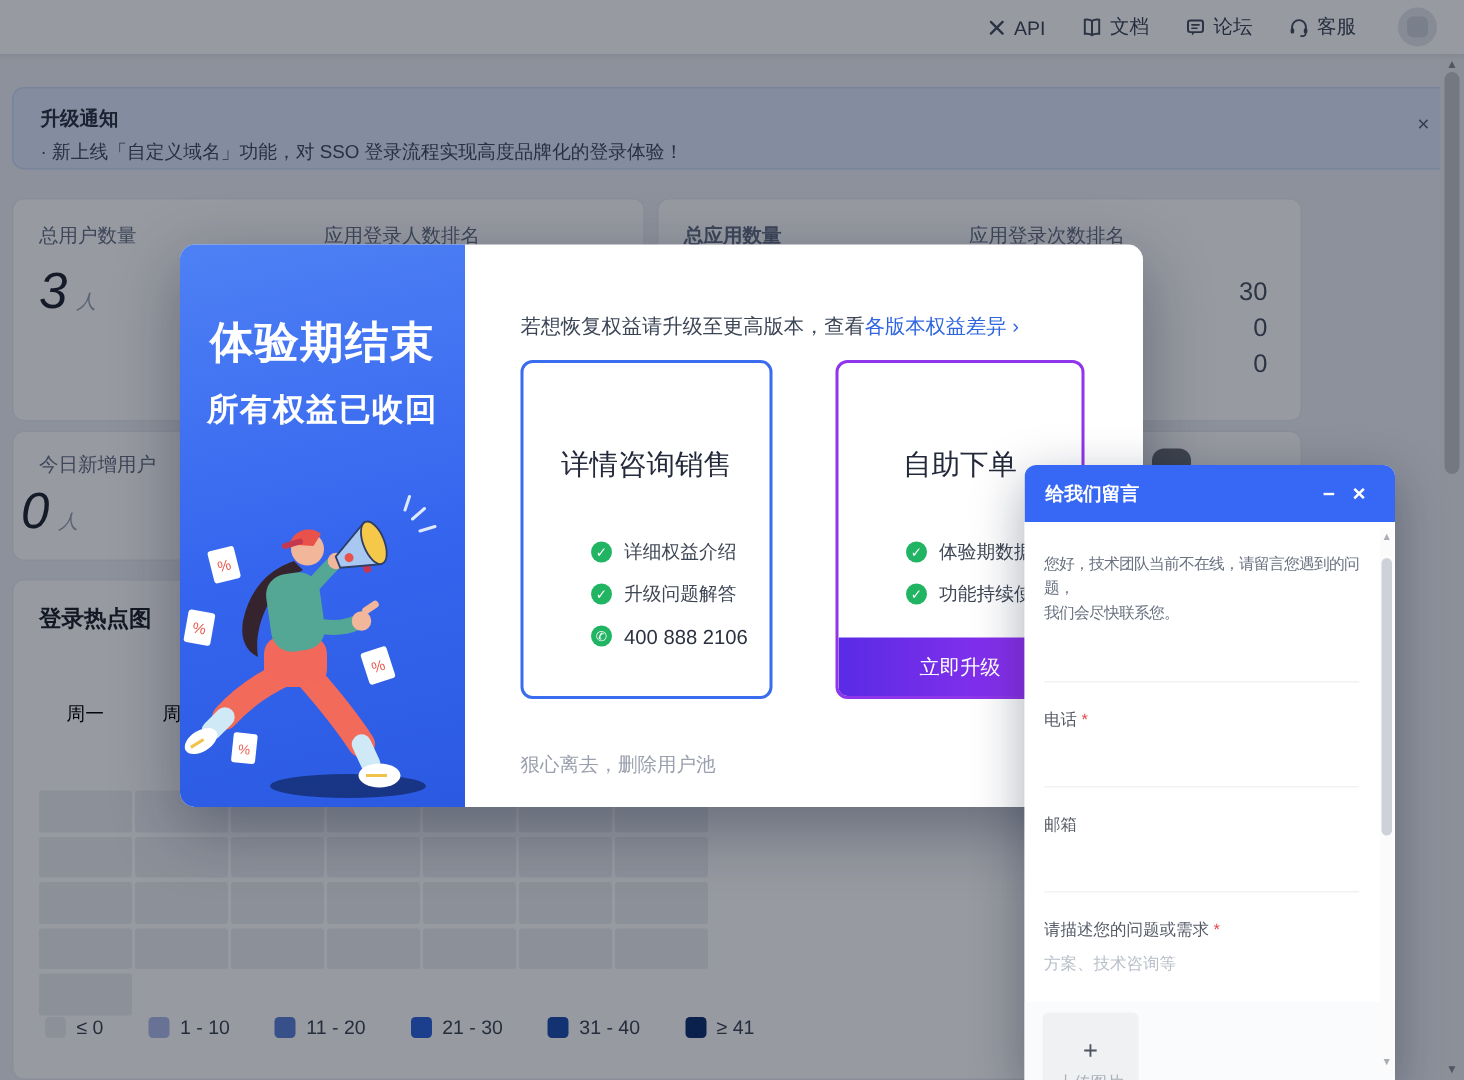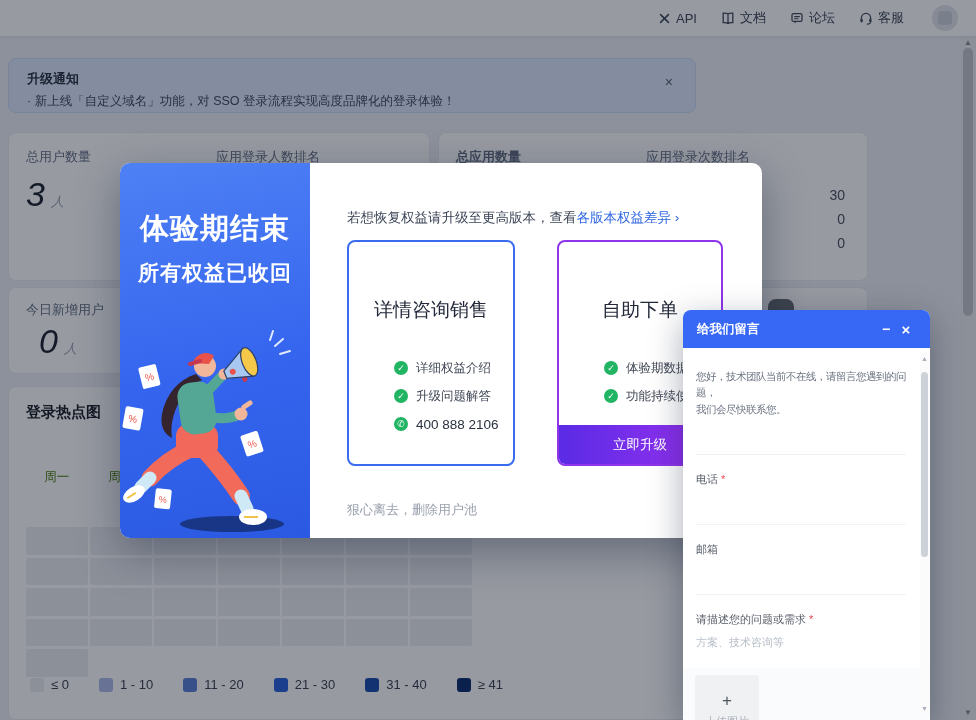--- a/index.html
+++ b/index.html
@@ -17,43 +17,43 @@
     display:flex; align-items:center; justify-content:flex-end;
     gap:24px; padding-right:72px; z-index:5;
   }
   .nav-item { display:flex; align-items:center; gap:5px; font-size:13px; color:#3e4656; cursor:pointer; }
   .nav-item svg { display:block; }
   .avatar { position:absolute; right:18px; top:5px; width:26px; height:26px; border-radius:50%;
     background:#e3e6ea; display:flex; align-items:center; justify-content:center; }
   .avatar-core { width:14px; height:14px; border-radius:4px; background:#cdd2d9; }
   
   .banner {
-    position:absolute; left:8px; top:58px; width:688px; height:55px;
+    position:absolute; left:8px; top:58px; width:968px; height:55px;
     background:#dde9fb; border:1px solid #c6d9f7; border-radius:8px; padding:11px 18px;
   }
   .banner-title { font-size:13px; font-weight:bold; color:#2a3140; }
   .banner-msg { margin-top:5px; font-size:12.5px; color:#414b5f; }
   .banner-close { position:absolute; right:22px; top:15px; font-size:14px; color:#5a6170; cursor:pointer; }
   
   .card { position:absolute; background:#fff; border-radius:8px; border:1px solid #e9ebf0; }
   .card-l1 { left:8px;  top:132px; width:422px; height:149px; }
   .card-r1 { left:438px; top:132px; width:430px; height:149px; }
   .card-l2 { left:8px;  top:287px; width:422px; height:87px; }
   .card-r2 { left:438px; top:287px; width:430px; height:87px; }
   .stat-label { position:absolute; font-size:13px; color:#667084; }
   .stat-value { position:absolute; font-size:34px; color:#1e2430;font-style:italic; }
   .stat-unit { font-size:13px; color:#9aa2b1; margin-left:6px; }
   .rank-vals { position:absolute; right:22px; top:50px; text-align:right; }
-  .rank-val { height:24px; line-height:24px; font-size:14px; color:#49505f; }
+  .rank-val { height:24px; line-height:24px; font-size:17px; color:#49505f; }
   
   .card-hm { left:8px; top:386px; width:860px; height:334px; }
   .hm-title { position:absolute; left:17px; top:16px; font-size:15px; font-weight:bold; color:#1c2128; }
   .hm-days { position:absolute; left:17px; top:80px; white-space:nowrap; }
   .hm-day { display:inline-block; width:61.5px; margin-right:2.5px; text-align:center;
-    font-size:12.5px; color:#4d7c0f; }
+    font-size:12.5px; color:#000000; }
   .hm-grid { position:absolute; left:17px; top:140px; }
   .hm-row { display:flex; gap:2.5px; margin-bottom:3px; }
   .hm-cell { width:61.5px; height:27.5px; border-radius:2px; }
   .hm-legend { position:absolute; left:21px; top:290px; display:flex; align-items:center; gap:30px; }
   .lg-item { display:flex; align-items:center; gap:7px; }
   .lg-swatch { width:14px; height:14px; border-radius:3px; }
   .lg-label { font-size:13px; color:#3d4452; }
   
   .pg-scroll { position:absolute; left:960px; top:36px; width:16px; height:684px; background:#eceef0; }
   .pg-thumb { position:absolute; left:3px; top:12px; width:10px; height:268px; border-radius:5px; background:#c1c4ca; }
@@ -187,21 +187,21 @@
   <div class="stat-label" style="left:207px; top:15px;">应用登录次数排名</div>
   <div class="rank-vals">
     <div class="rank-val">30</div>
     <div class="rank-val">0</div>
     <div class="rank-val">0</div>
   </div>
 </section>
 
 <section class="card card-l2">
   <div class="stat-label" style="left:17px; top:13px;">今日新增用户</div>
-  <div class="stat-value" style="left:30px; top:34px;">
+  <div class="stat-value" style="left:5px; top:34px;">
     <span>0</span><span class="stat-unit">人</span>
   </div>
 </section>
 
 <section class="card card-r2"></section>
 
 <section class="card card-hm">
   <div class="hm-title">登录热点图</div>
   <div class="hm-days" id="hm-days"><span class="hm-day">周一</span><span class="hm-day">周二</span><span class="hm-day">周三</span><span class="hm-day">周四</span><span class="hm-day">周五</span><span class="hm-day">周六</span><span class="hm-day">周日</span></div>
   <div class="hm-grid" id="hm-grid">

